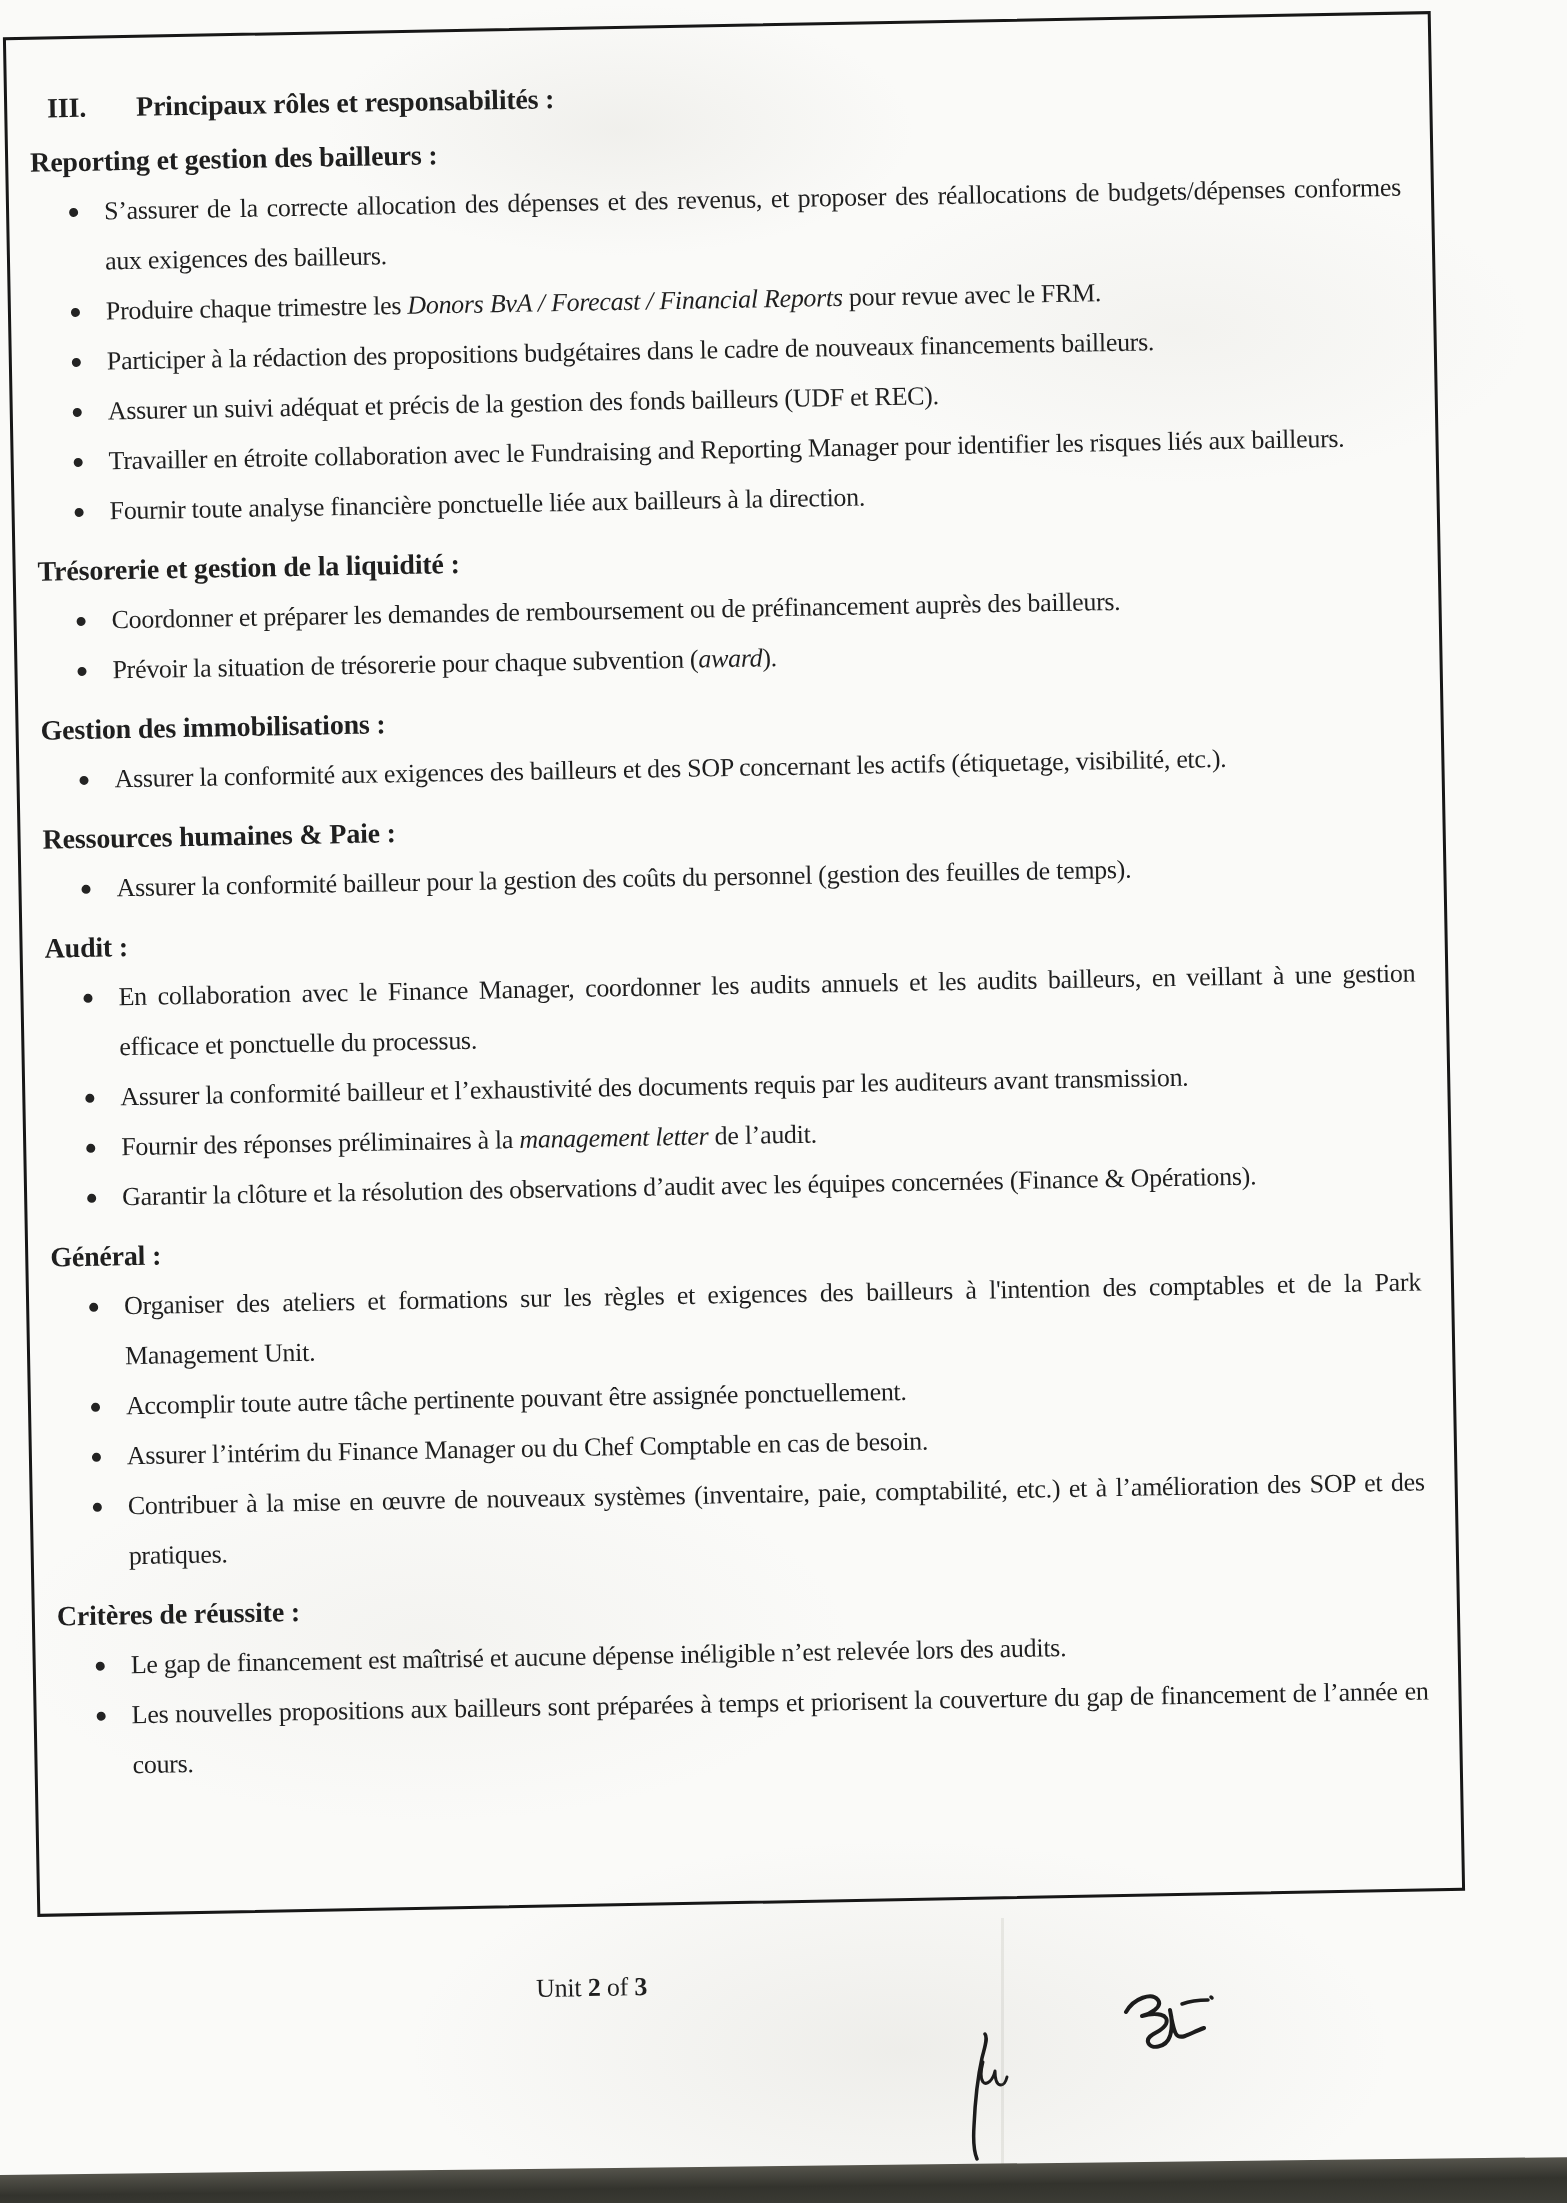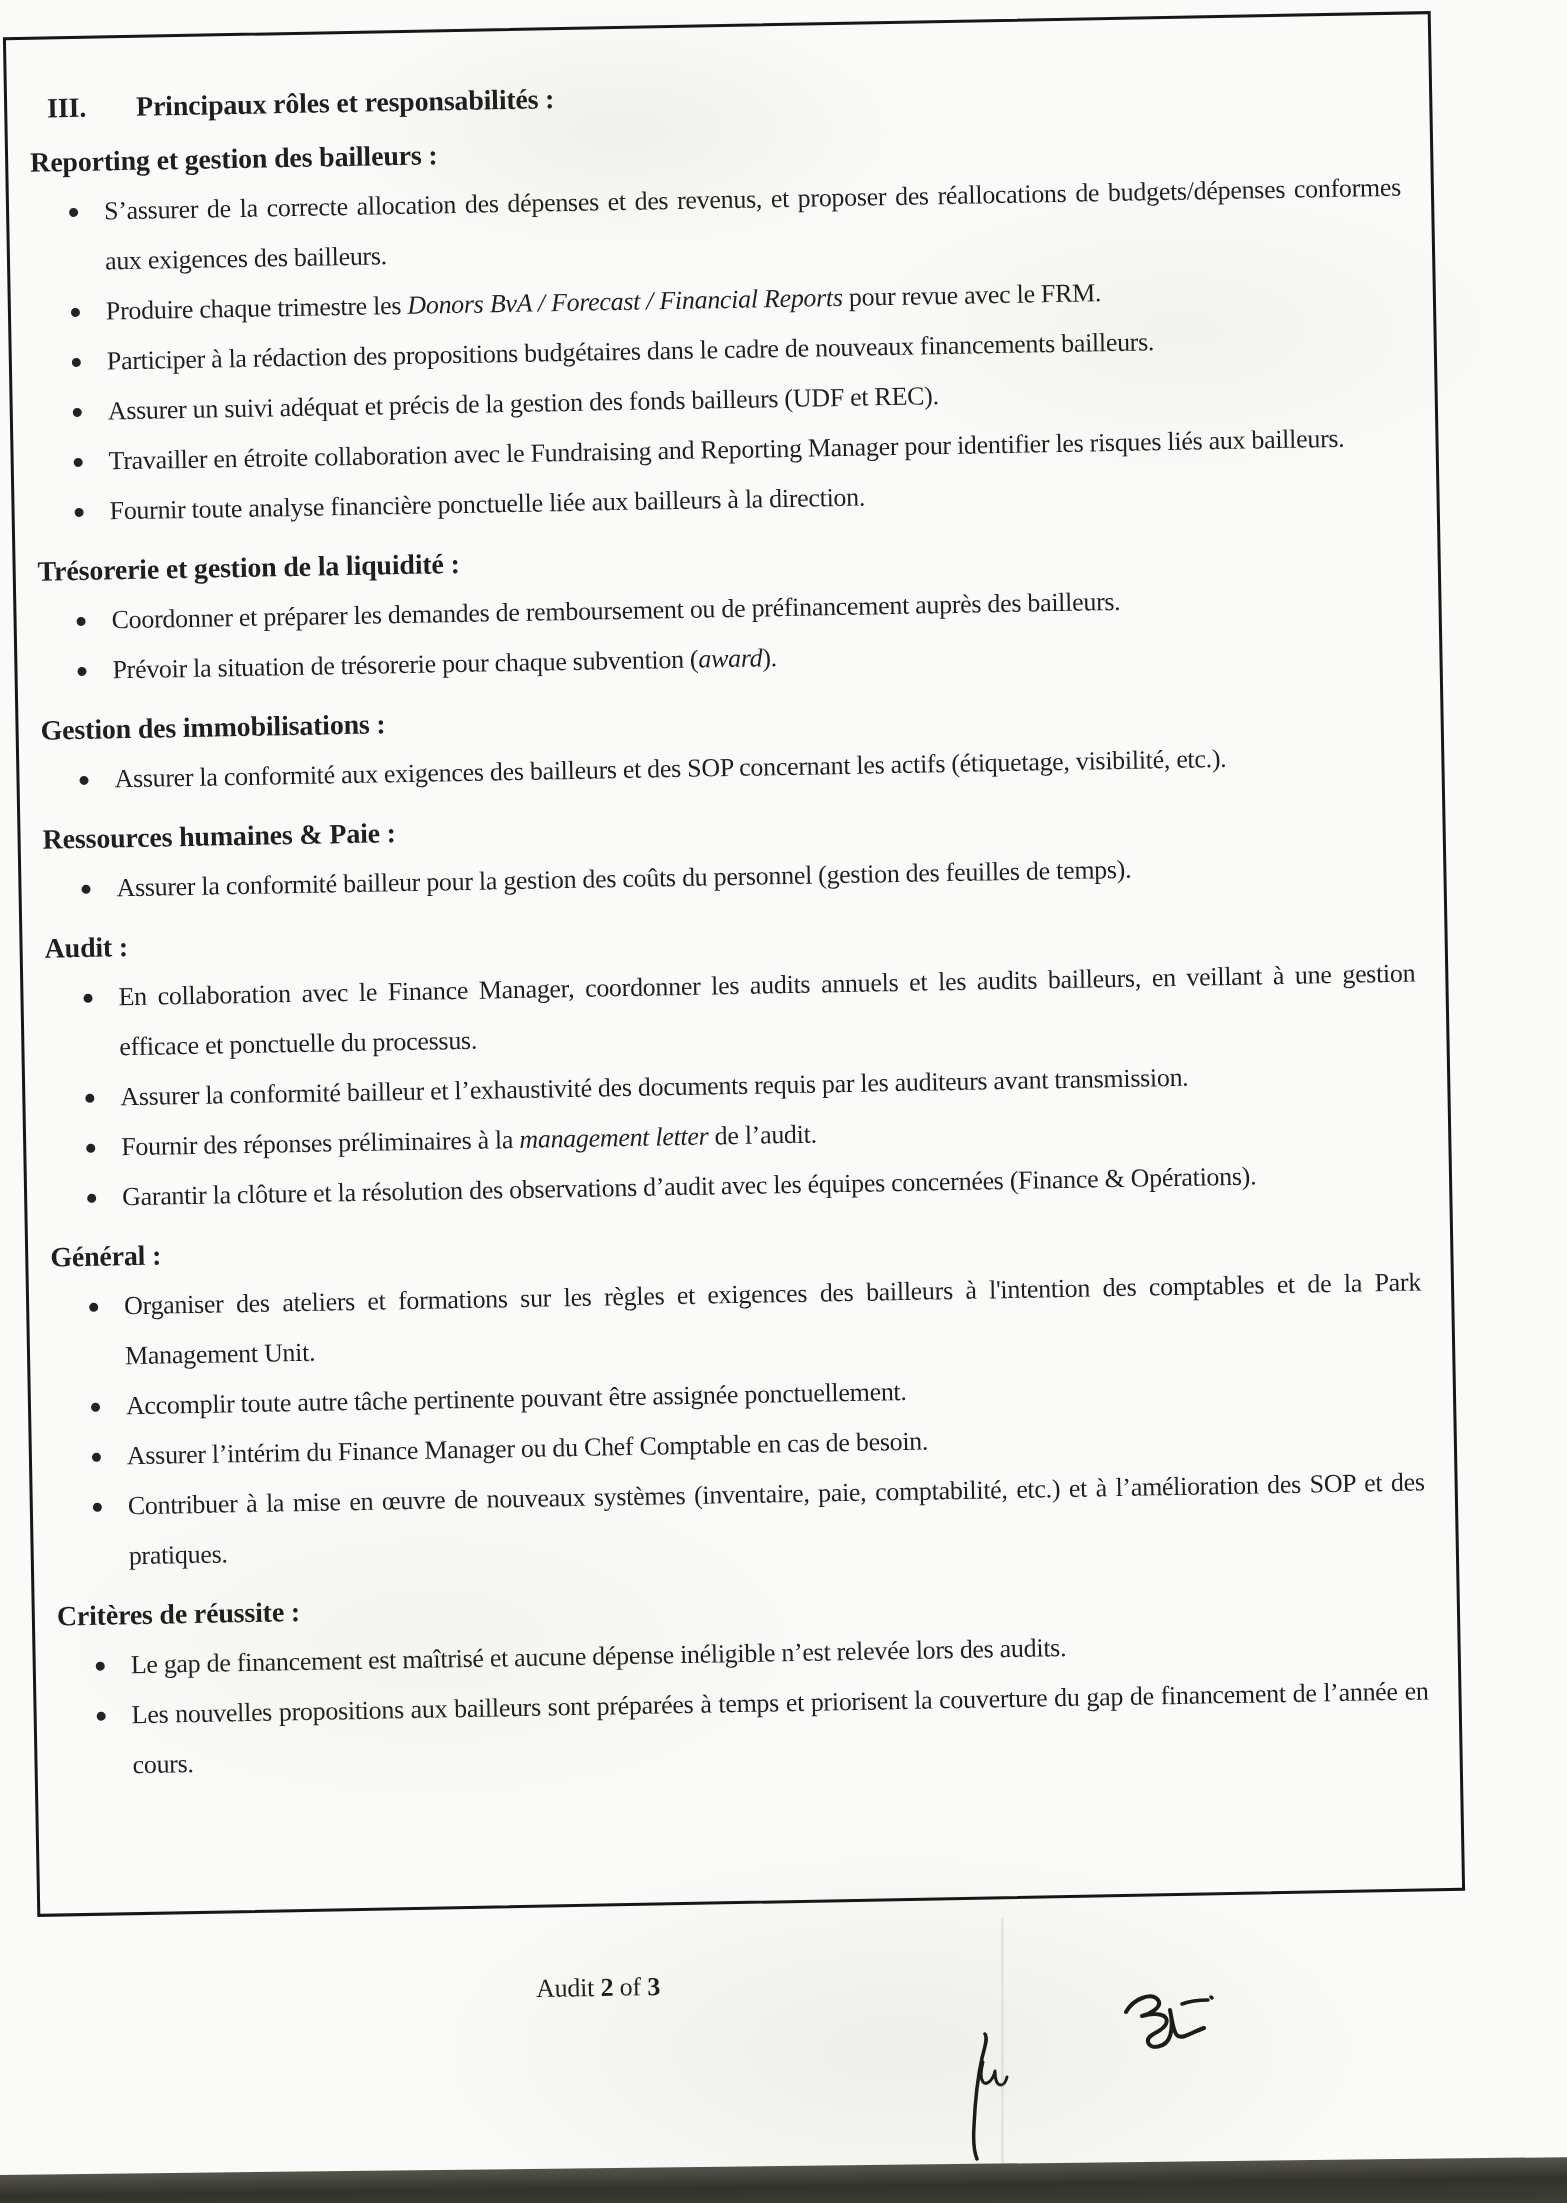--- a/index.html
+++ b/index.html
@@ -182,21 +182,21 @@
       </div>
       <div class="bullet">
         <span class="dot"></span>
         <p class="btext"><span>Les nouvelles propositions aux bailleurs sont préparées à temps et priorisent la couverture du gap de financement de l’année en cours.</span></p>
       </div>
     </div>
 
   </div>
 
   <div class="footer">
-    <span>Audit</span>
+    <span>Unit</span>
     <span class="num">2</span>
     <span>of</span>
     <span class="num">3</span>
   </div>
 
   <div class="sig sig-1">
     <svg width="60" height="138" viewBox="0 0 60 138">
       <path d="M33 6 C36 10 33 18 30 30 C26 48 23 75 22 98 C21 114 22 124 25 131" stroke-width="3.5"></path>
       <path d="M31 34 C29 42 28 50 31 54 C35 58 41 52 43 43 C43 49 44 57 49 57 C52 57 54 53 55 49" stroke-width="3"></path>
     </svg>

